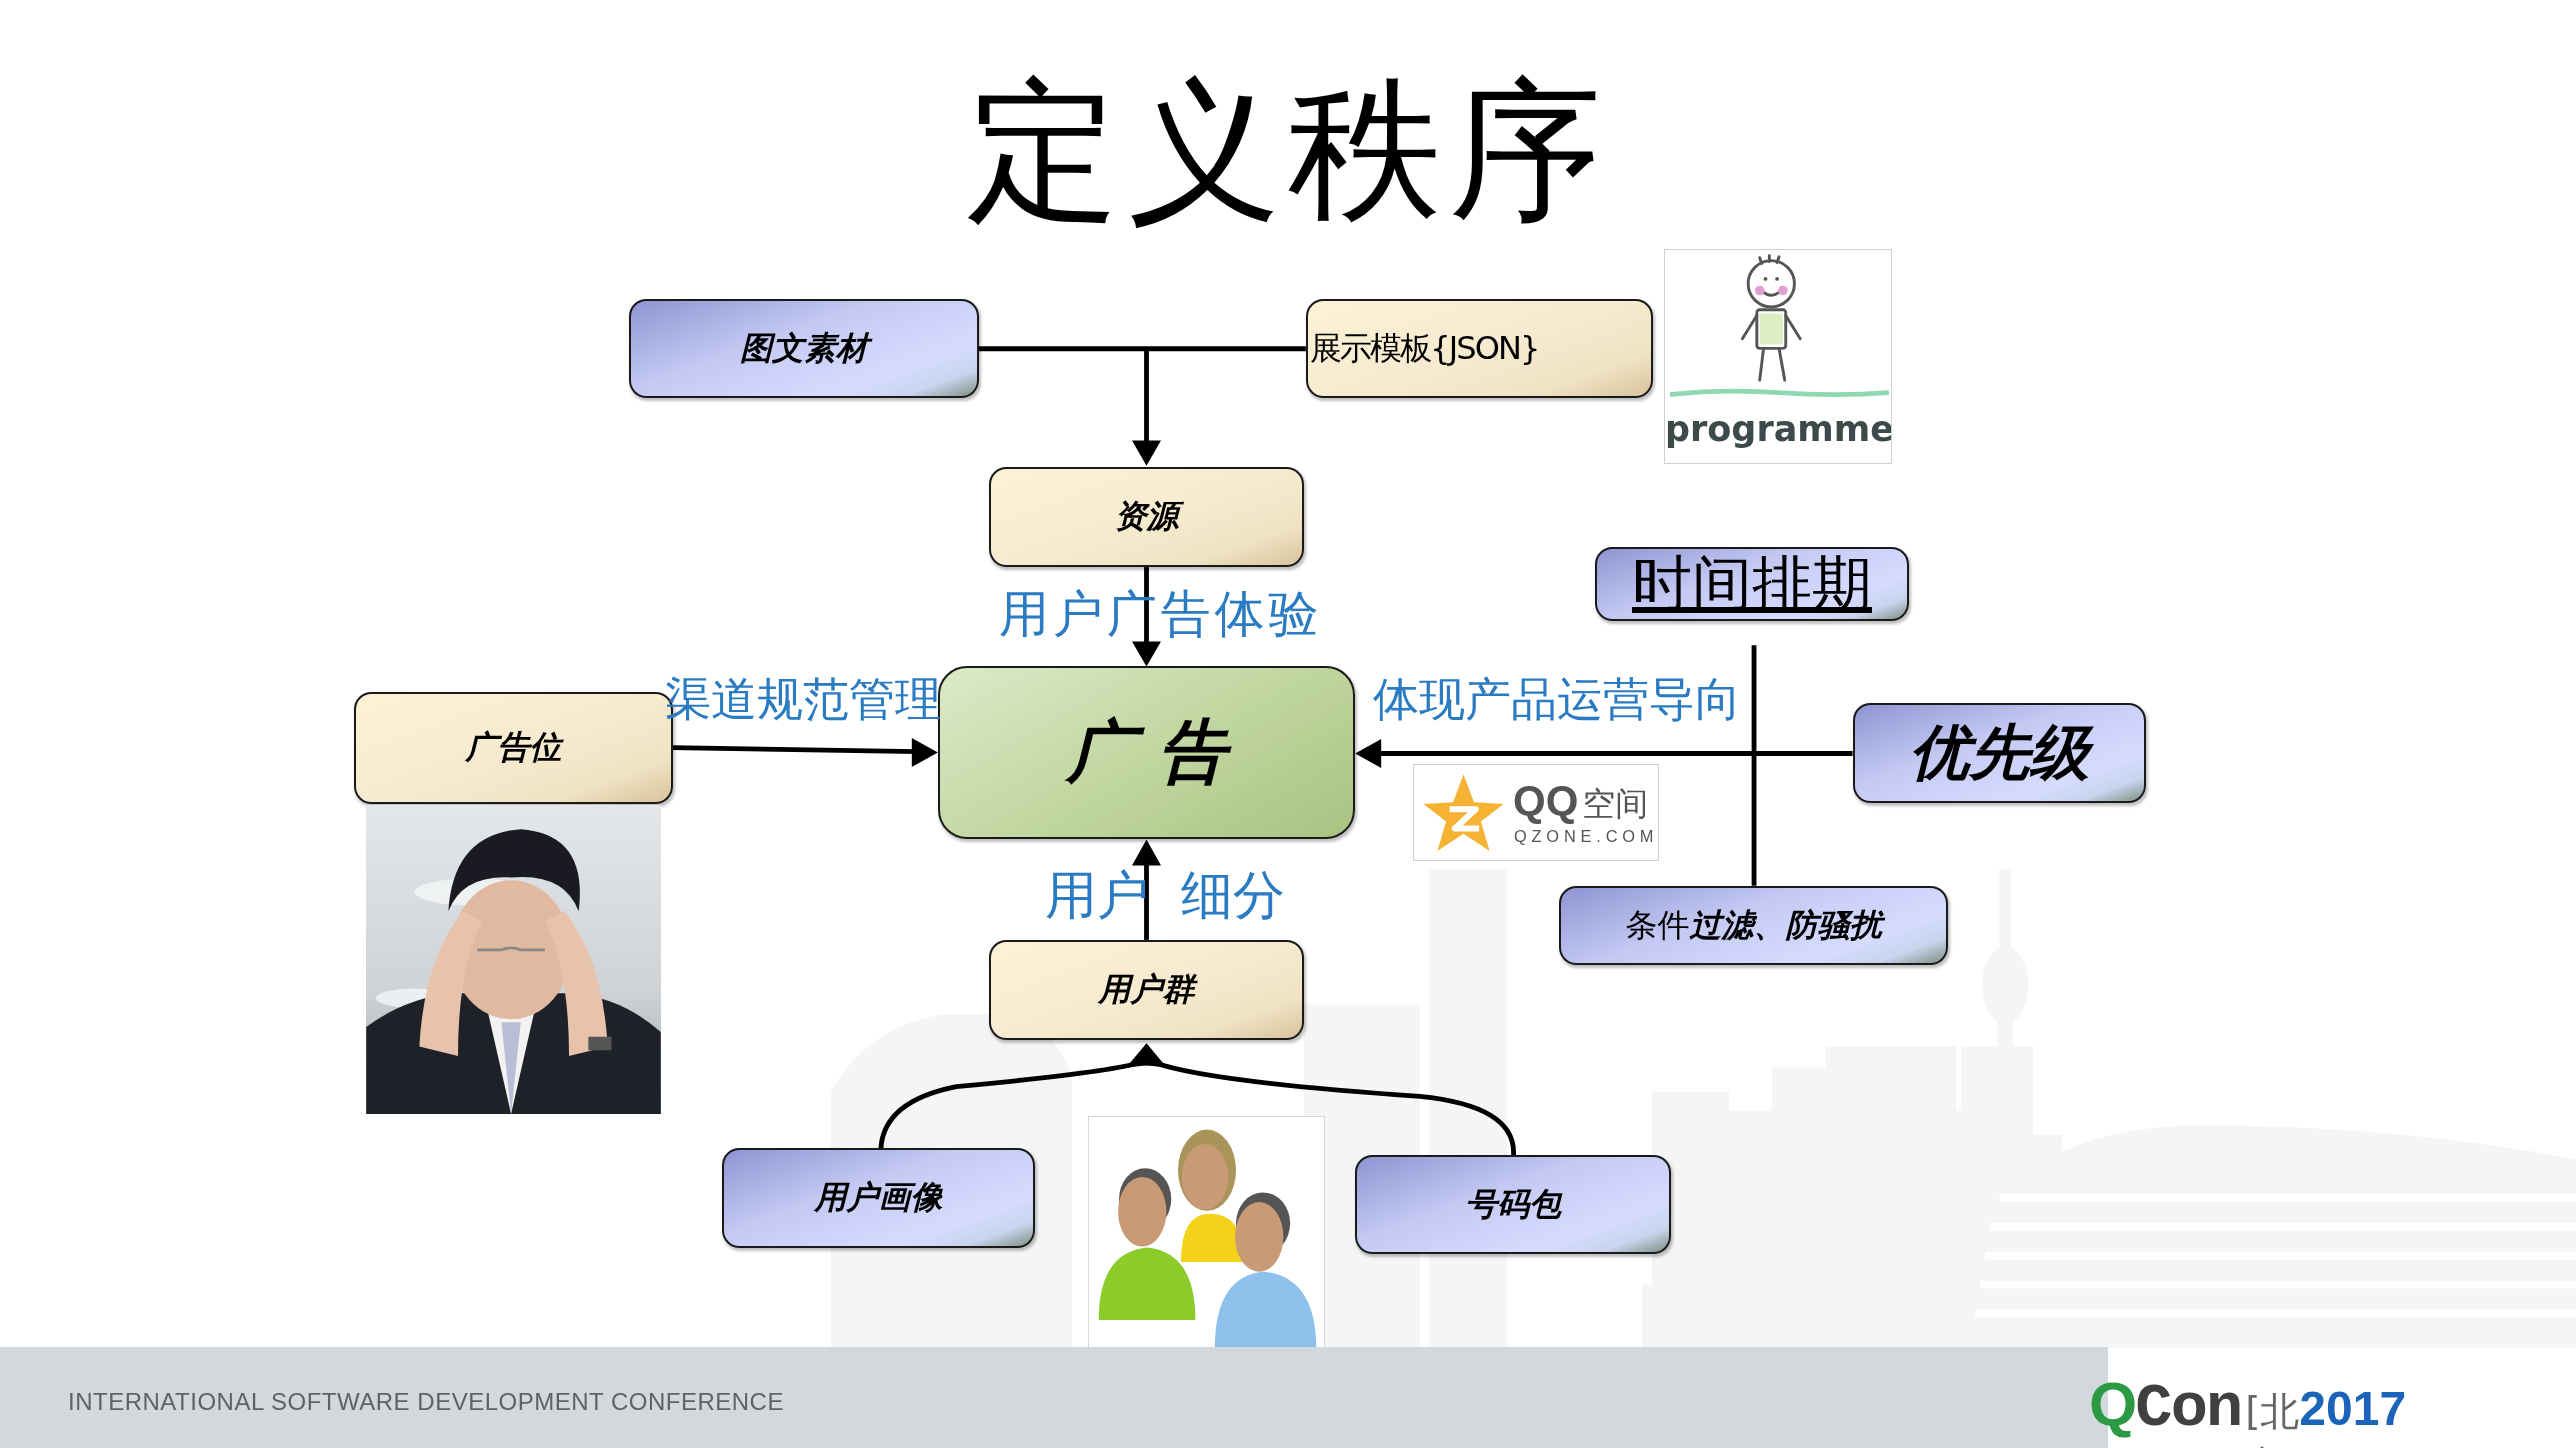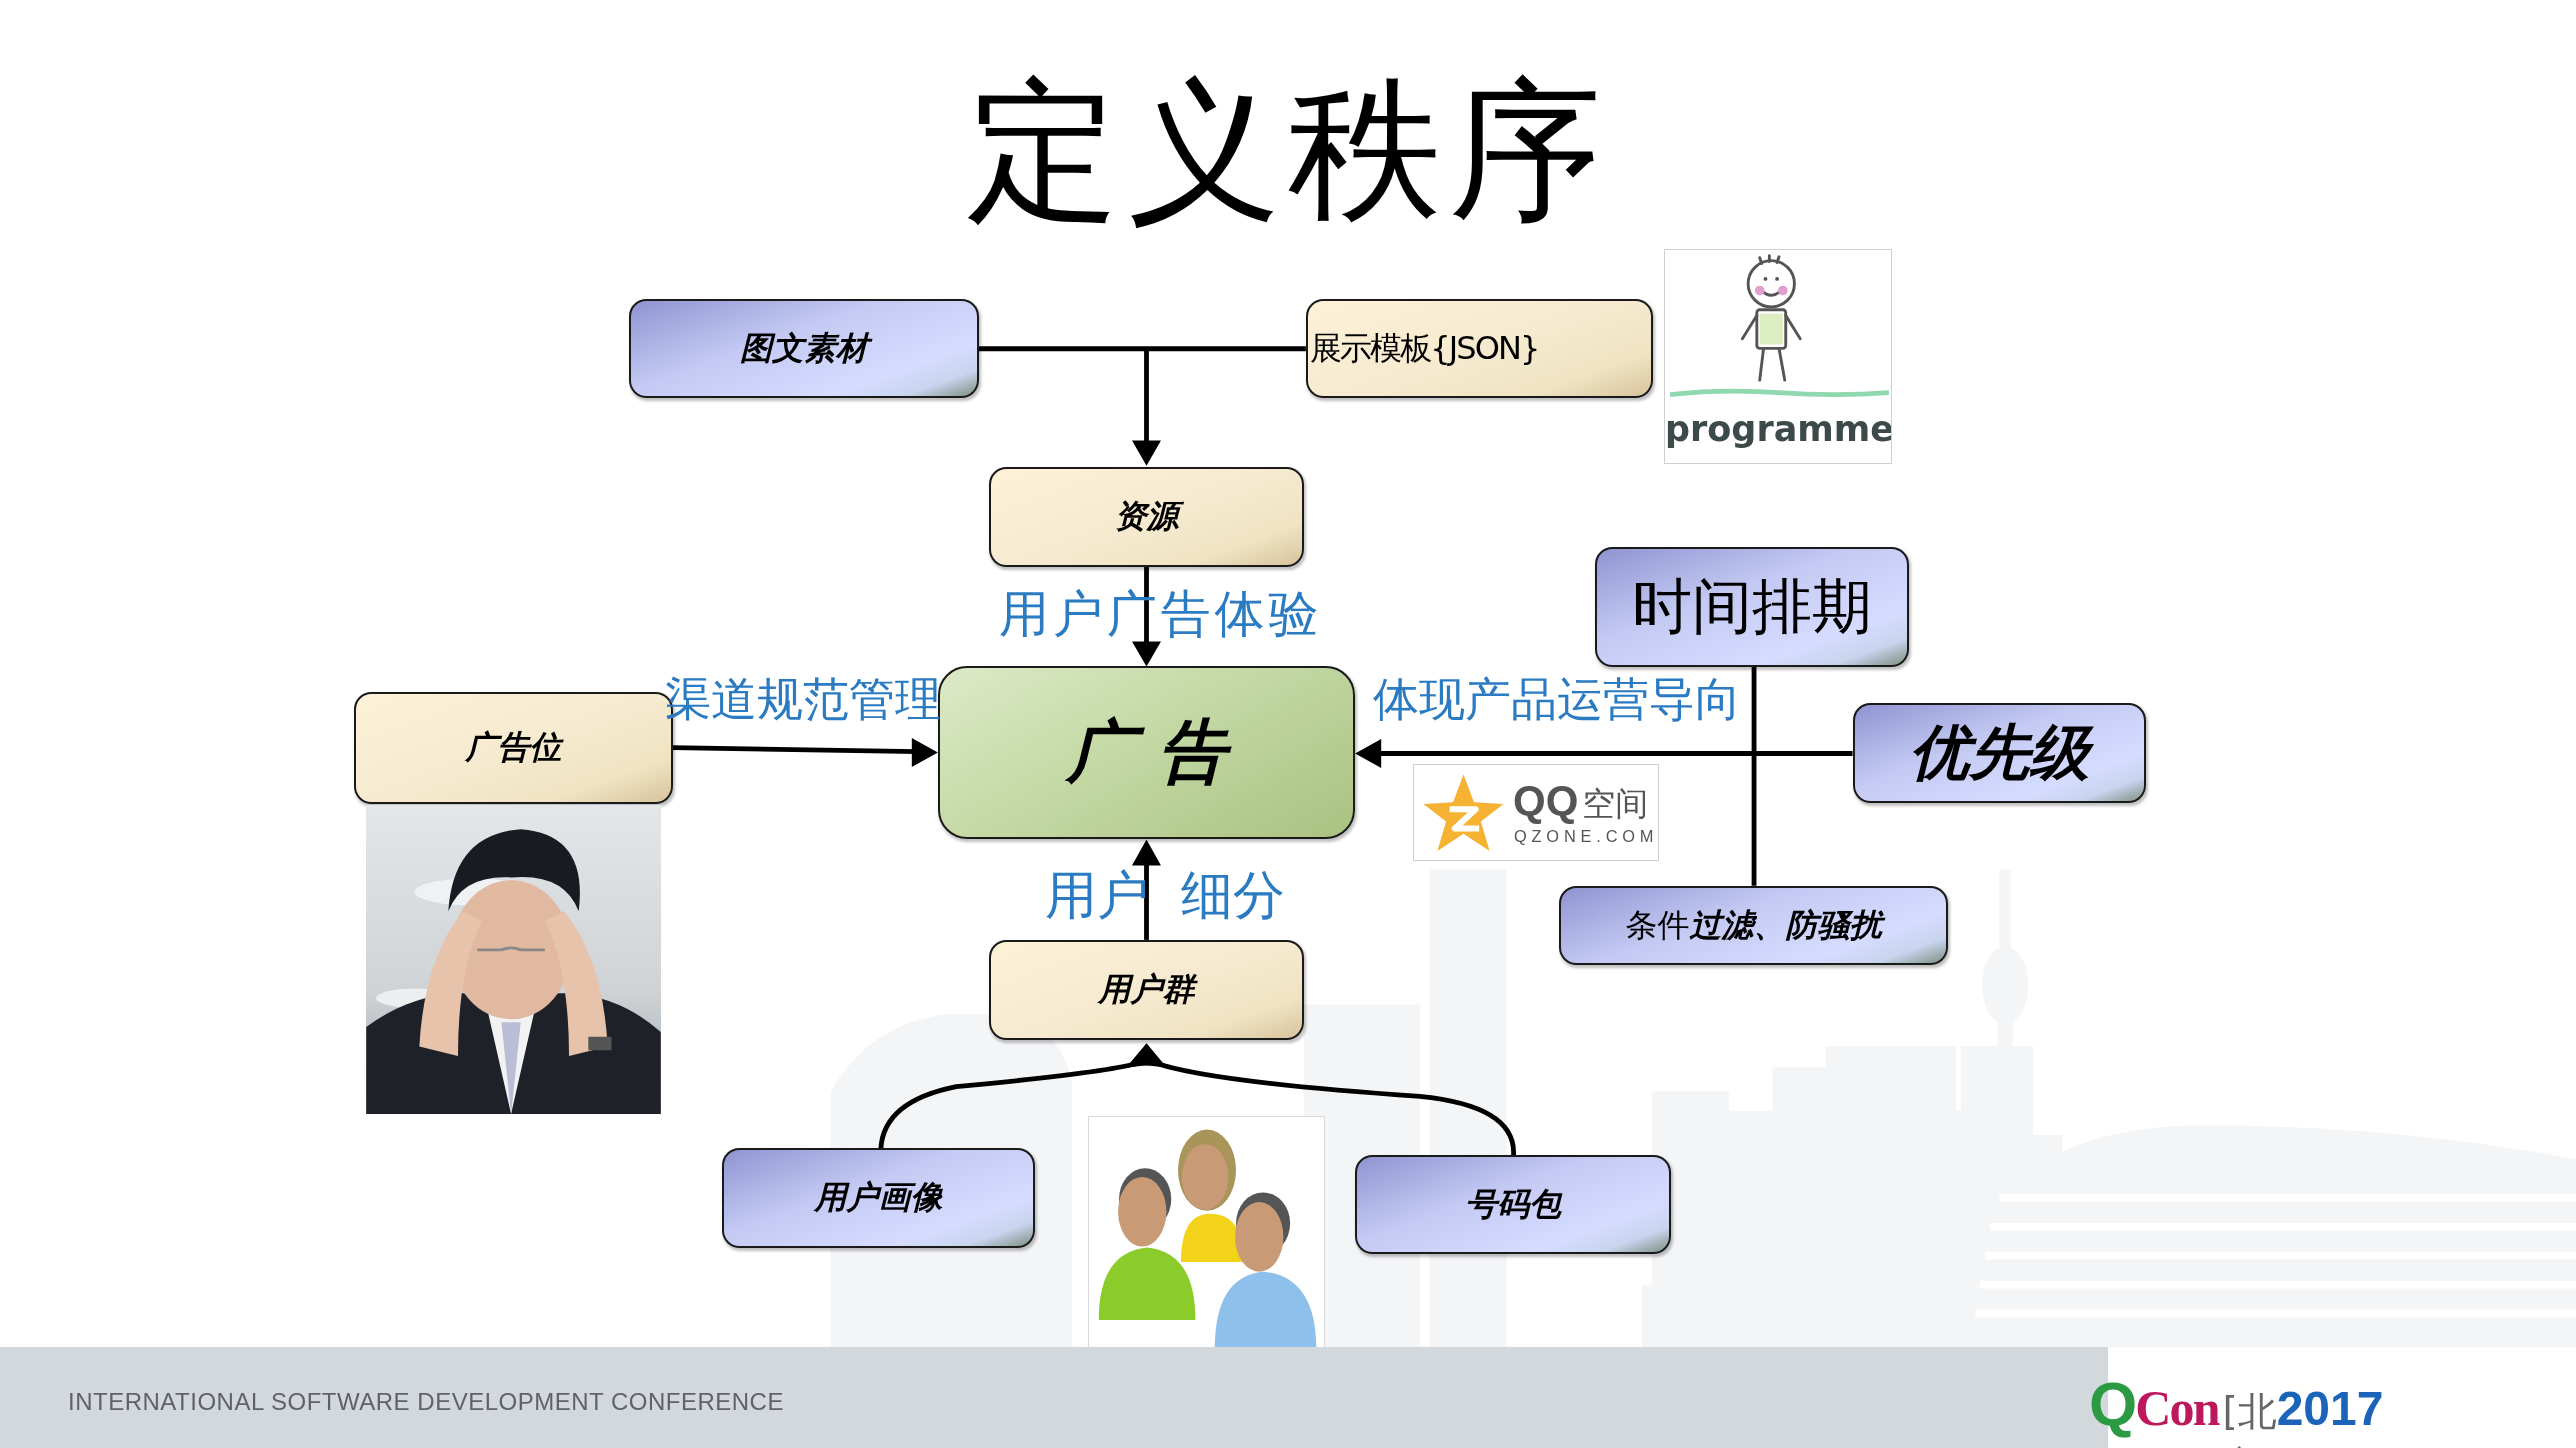--- a/index.html
+++ b/index.html
@@ -48,21 +48,21 @@
   .footer {
     position: absolute; left: 0; top: 1347px; width: 2108px; height: 101px;
     background: #d3d8dd;
   }
   .footer-text {
     position: absolute; left: 68px; top: 41px; font-size: 24px; color: #5f6368;
     letter-spacing: 0.5px; font-family: "Liberation Sans", sans-serif;
   }
   .qcon { position: absolute; left: 2089px; top: 21px; height: 62px; display: flex; align-items: baseline; }
   .qcon-q { font-family: "Liberation Sans", sans-serif; font-weight: bold; font-size: 62px; color: #2c9a43; letter-spacing: -1.9px; }
-  .qcon-con { font-family: Liberation Serif, serif; font-weight: bold; font-size: 50px; color: #be185d; letter-spacing: -1.9px; }
+  .qcon-con { font-family: Liberation Mono, monospace; font-weight: bold; font-size: 62px; color: #404040; letter-spacing: -1.9px; }
   .qcon-city { font-size: 39px; color: #666; margin-left: 3.9px; }
   .qcon-year { font-family: "Liberation Sans", sans-serif; font-weight: bold; font-size: 48px; color: #1c64b9; }
 </style>
 </head>
 <body>
 
 <svg class="skyline" viewBox="0 0 2667 1500">
   <g fill="#f4f5f7">
 
     <path d="M860 1395 L860 1130 Q900 1060 980 1050 L1050 1050 Q1100 1070 1110 1120 L1110 1395 Z"></path>
@@ -187,21 +187,21 @@
     <path d="M140 225 L150 320 L160 225 Z" fill="#b9bdd6"></path>
     <ellipse cx="150" cy="150" rx="62" ry="72" fill="#e1b9a0"></ellipse>
     <path d="M85 110 Q90 30 160 25 Q230 30 220 110 Q205 70 150 75 Q100 72 85 110 Z" fill="#1a1b22"></path>
     <path d="M115 150 L140 150 M160 150 L185 150 M140 150 Q150 146 160 150" stroke="#888" stroke-width="3" fill="none"></path>
     <path d="M55 250 Q60 160 100 110 L120 120 Q95 170 95 260 Z" fill="#e7c3ab"></path>
     <path d="M250 250 Q245 160 205 110 L185 120 Q210 170 210 260 Z" fill="#e7c3ab"></path>
     <rect x="230" y="240" width="24" height="14" fill="#555"></rect>
   </svg>
 </div>
 
-<div class="node blue" style="left:1595px; top:547px; width:314px; height:120px;">
+<div class="node blue" style="left:1595px; top:547px; width:314px; height:74px;text-decoration:underline;">
   <span class="fs62">时间排期</span>
 </div>
 
 <div class="node blue" style="left:1853px; top:703px; width:293px; height:100px;">
   <span class="bi fs62">优先级</span>
 </div>
 
 <div class="img-box" style="left:1413px; top:764px; width:246px; height:97px; border:1px solid #d0d0d0; background:#fff;">
   <svg width="87" height="87" viewBox="0 0 100 100" style="position:absolute; left:5.8px; top:5.8px;">
     <path d="M50 4 L62 36 L96 38 L70 58 L80 92 L50 72 L20 92 L30 58 L4 38 L38 36 Z" fill="#f5b233"></path>

